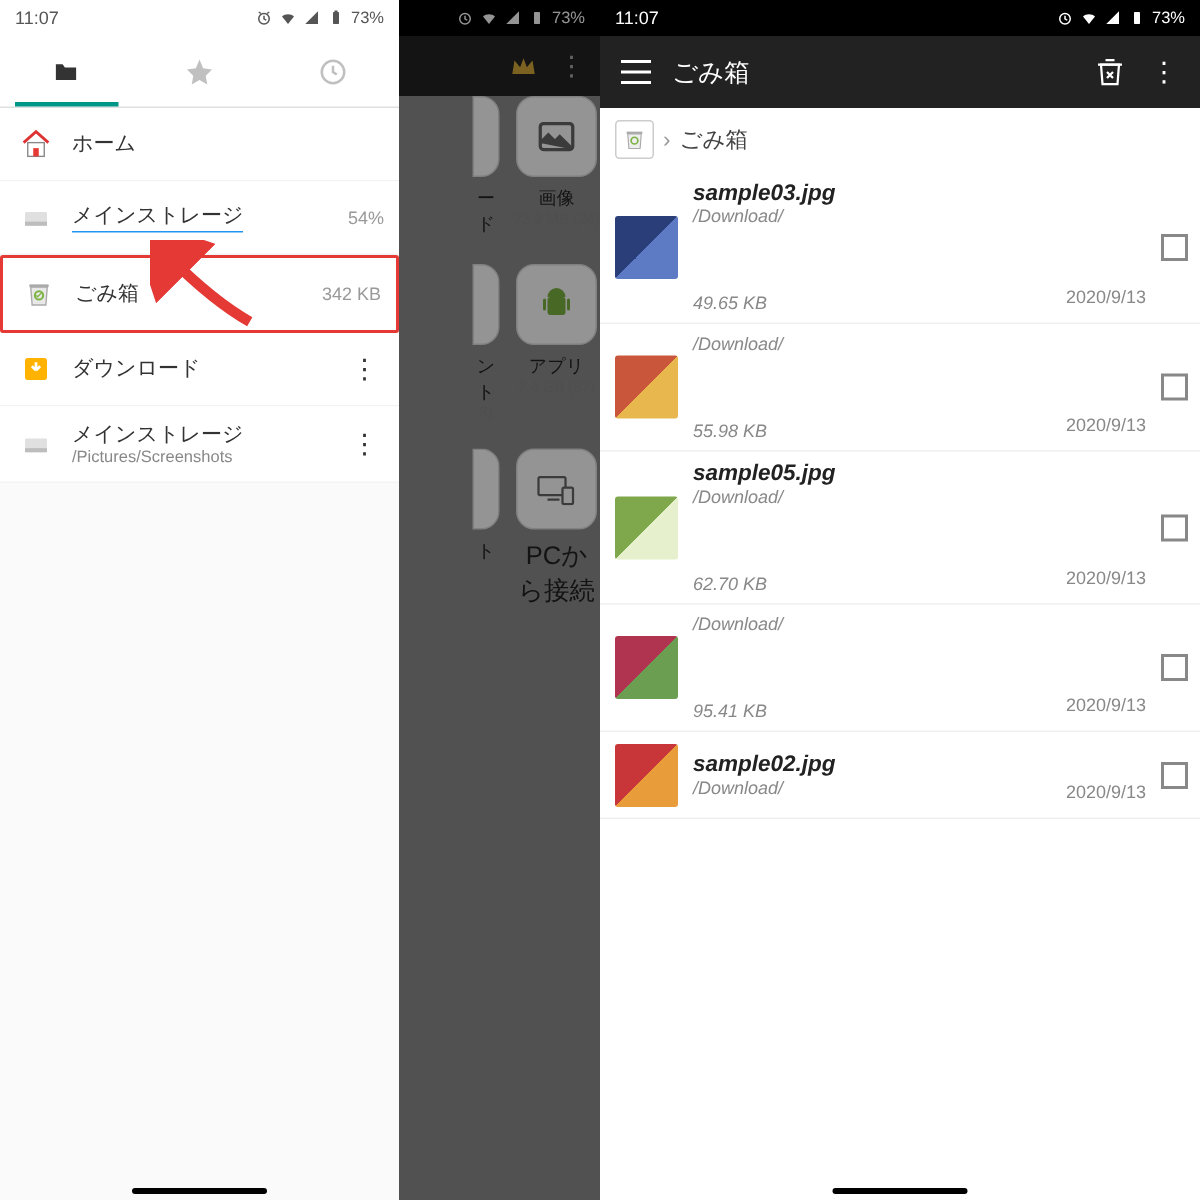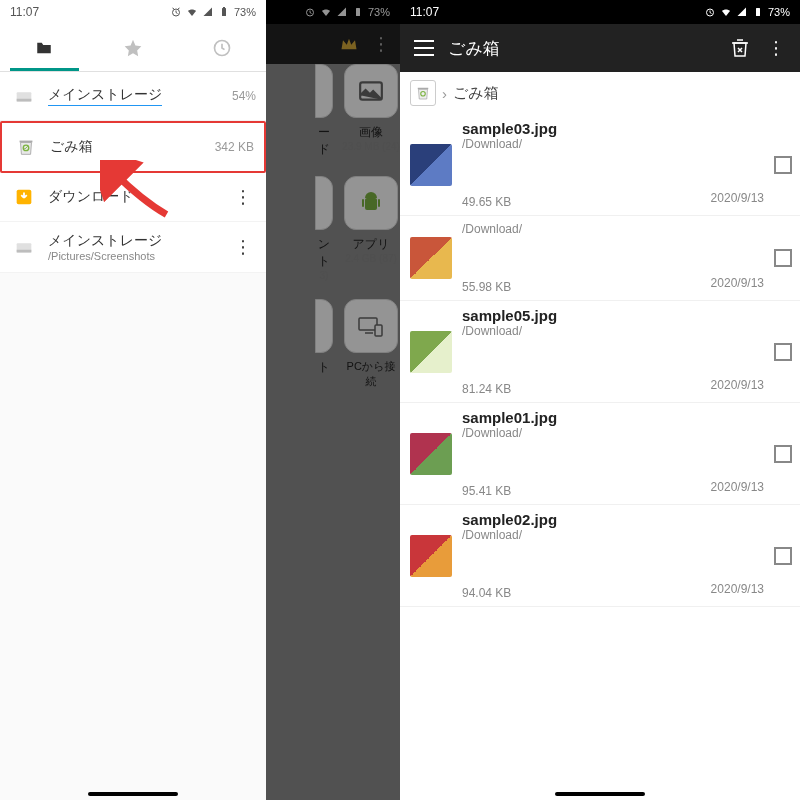--- a/index.html
+++ b/index.html
@@ -43,21 +43,21 @@
   .topbar-dark .title { font-size: 17px; margin-left: 6px; }
   .topbar-dark .tb-icon { width: 36px; height: 36px; display: flex; align-items: center; justify-content: center; font-size: 18px; }
   .topbar-dark .spacer { flex: 1; }
 
   .breadcrumb { display: flex; align-items: center; padding: 8px 10px; gap: 6px; font-size: 15px; color: #444; }
   .bc-icon { width: 26px; height: 26px; border: 1px solid #ccc; border-radius: 3px; display: flex; align-items: center; justify-content: center; font-size: 14px; }
 
   .file-list { }
   .file-row { display: flex; align-items: center; padding: 6px 8px 6px 10px; border-bottom: 1px solid #f0f0f0; min-height: 58px; }
   .thumb { width: 42px; height: 42px; border-radius: 2px; margin-right: 10px; background: #ccc; flex-shrink: 0; }
-  .file-meta { flex: 1; }
+  .file-meta { flex: 1; font-style: italic; }
   .file-name { font-size: 15px; font-weight: 600; color: #222; }
   .file-path { font-size: 12px; color: #888; }
   .file-size { font-size: 12px; color: #888; margin-top: 44px; }
   .file-date { font-size: 12px; color: #888; margin-right: 10px; align-self: flex-end; padding-bottom: 4px; white-space: nowrap; }
   .checkbox { width: 18px; height: 18px; border: 2px solid #888; flex-shrink: 0; }
 
   .navpill { position: absolute; bottom: 4px; left: 50%; transform: translateX(-50%); width: 90px; height: 4px; background: #000; border-radius: 2px; }
   .navpill.light { background: #000; }
 
   .underline-blue { border-bottom: 1px solid #2196f3; padding-bottom: 1px; }
@@ -100,20 +100,30 @@
         </svg>
     </div>
     <div class="tab">
       <svg width="20" height="20" viewBox="0 0 24 24" fill="none" stroke="#c0c0c0" stroke-width="2">
           <circle cx="12" cy="12" r="9"></circle>
           <path d="M12 7v5l3 2"></path>
         </svg>
     </div>
   </div>
 
+  <div class="side-item">
+    <span class="side-icon">
+      <svg width="22" height="22" viewBox="0 0 24 24">
+          <path d="M3 11l9-8 9 8" fill="none" stroke="#d33" stroke-width="2"></path>
+          <rect x="6" y="11" width="12" height="10" fill="#fff" stroke="#888" stroke-width="1"></rect>
+          <rect x="10" y="15" width="4" height="6" fill="#e53935"></rect>
+        </svg>
+    </span>
+    <span class="label">ホーム</span>
+  </div>
 
   <div class="side-item">
     <span class="side-icon">
       <svg width="22" height="22" viewBox="0 0 24 24">
           <rect x="4" y="8" width="16" height="10" rx="1" fill="#e0e0e0"></rect>
           <rect x="4" y="15" width="16" height="3" fill="#bdbdbd"></rect>
         </svg>
     </span>
     <span class="label underline-blue">メインストレージ</span>
     <span class="side-right">54%</span>
@@ -238,21 +248,21 @@
         <div class="tile-label">ト</div>
       </div>
       <div class="grid-tile">
         <div class="tile-icon">
           <svg width="28" height="22" viewBox="0 0 28 22" fill="none" stroke="#666" stroke-width="1.5">
               <rect x="2" y="3" width="18" height="12" rx="1"></rect>
               <path d="M8 18h8"></path>
               <rect x="18" y="10" width="7" height="11" rx="1" fill="#fff"></rect>
             </svg>
         </div>
-        <div class="tile-label" style="font-size:11px">PCから接続</div>
+        <div class="tile-label" style="font-size:17px">PCから接続</div>
       </div>
     </div>
   </div>
   <div class="dim-overlay"></div>
 </div>
 
 <div class="pane pane-right">
   <div class="status-bar">
     <span class="status-time">11:07</span>
     <span class="status-icons">
@@ -323,41 +333,39 @@
           <div class="file-size">55.98 KB</div>
         </div>
         <div class="file-date">2020/9/13</div>
         <div class="checkbox"></div>
       </div>
       <div class="file-row">
         <div class="thumb" style="background:linear-gradient(135deg,#7fa84d 0%,#7fa84d 50%,#e6f0cc 50%,#e6f0cc 100%)"></div>
         <div class="file-meta">
           <div class="file-name">sample05.jpg</div>
           <div class="file-path">/Download/</div>
-          <div class="file-size">81.24 KB</div>
+          <div class="file-size">62.70 KB</div>
         </div>
         <div class="file-date">2020/9/13</div>
         <div class="checkbox"></div>
       </div>
       <div class="file-row">
         <div class="thumb" style="background:linear-gradient(135deg,#b0334f 0%,#b0334f 50%,#6c9e52 50%,#6c9e52 100%)"></div>
         <div class="file-meta">
-          <div class="file-name">sample01.jpg</div>
           <div class="file-path">/Download/</div>
           <div class="file-size">95.41 KB</div>
         </div>
         <div class="file-date">2020/9/13</div>
         <div class="checkbox"></div>
       </div>
       <div class="file-row">
         <div class="thumb" style="background:linear-gradient(135deg,#c9363a 0%,#c9363a 50%,#e89c3a 50%,#e89c3a 100%)"></div>
         <div class="file-meta">
           <div class="file-name">sample02.jpg</div>
           <div class="file-path">/Download/</div>
-          <div class="file-size">94.04 KB</div>
         </div>
         <div class="file-date">2020/9/13</div>
         <div class="checkbox"></div>
       </div>
     </div>
 
   <div class="navpill"></div>
 </div>
 
 </body></html>

